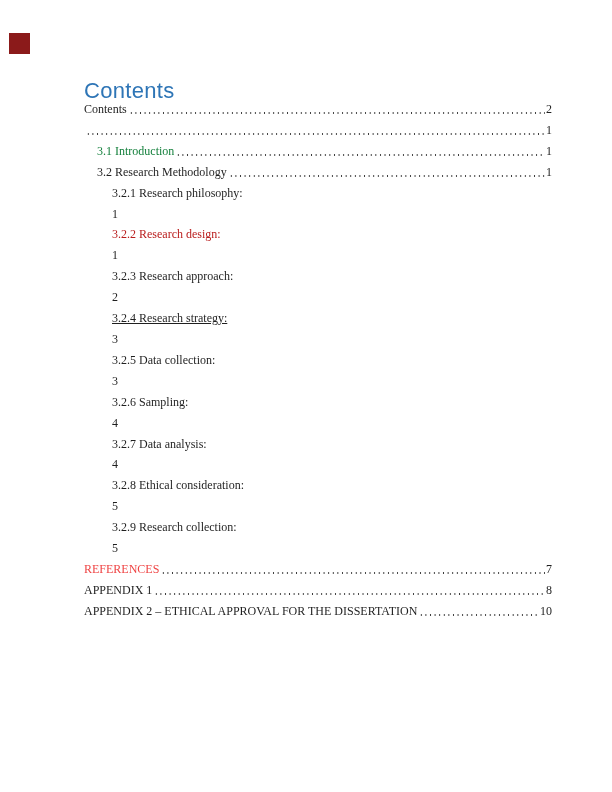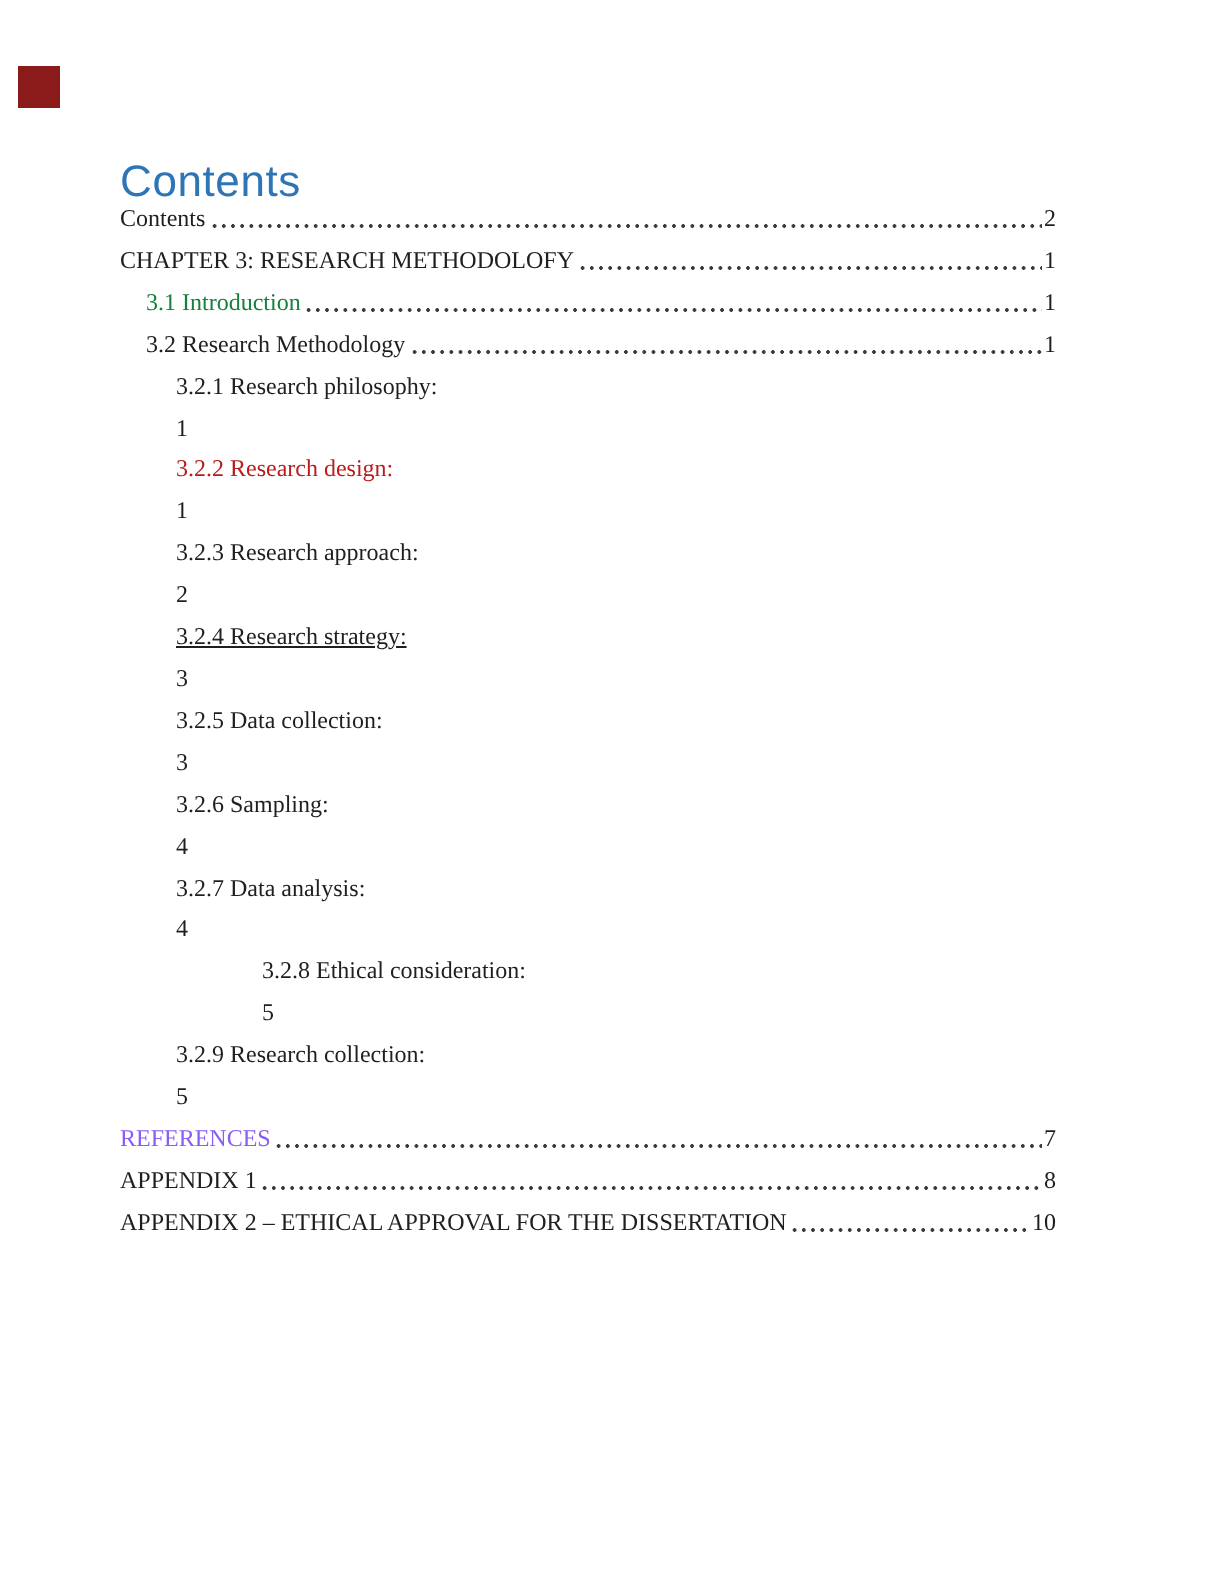--- a/index.html
+++ b/index.html
@@ -11,21 +11,21 @@
     font-family: "Liberation Serif", serif;
   }
   .page-marker {
     position: absolute;
     left: 9px; top: 33px;
     width: 21px; height: 21px;
     background: #8B1A1A;
   }
   .content {
     position: absolute;
-    left: 60px; top: 80px;
+    left: 84px; top: 80px;
     width: 468px;
   }
   .toc-heading {
     margin: 0 0 0 0;
     font-family: "Liberation Sans", sans-serif;
     font-weight: 400;
     font-size: 22px;
     line-height: 22px;
     letter-spacing: 0.3px;
     color: #2E75B6;
@@ -62,21 +62,20 @@
 
 <div class="content">
   <h1 class="toc-heading" style="color: rgb(46, 117, 182);">Contents</h1>
   <div class="toc-list">
       <div class="toc-row lvl0">
         <span class="label" style="color: rgb(31, 31, 31);">Contents</span>
         <span class="dots"></span>
         <span class="pg" style="color: rgb(31, 31, 31);">2</span>
       </div>
       <div class="toc-row lvl0">
-        <span class="label" style="color: rgb(31, 31, 31);">CHAPTER 3: RESEARCH METHODOLOFY</span>
         <span class="dots"></span>
         <span class="pg" style="color: rgb(31, 31, 31);">1</span>
       </div>
       <div class="toc-row lvl1">
         <span class="label" style="color: #15803d;">3.1 Introduction</span>
         <span class="dots"></span>
         <span class="pg" style="color: rgb(31, 31, 31);">1</span>
       </div>
       <div class="toc-row lvl1">
         <span class="label" style="color: rgb(31, 31, 31);">3.2 Research Methodology</span>
@@ -112,31 +111,31 @@
         <span class="label" style="color: rgb(31, 31, 31);">3.2.6 Sampling:</span>
         <span class="dots"></span>
         <span class="pg" style="color: rgb(31, 31, 31);">4</span>
       </div>
       <div class="toc-row lvl2">
         <span class="label" style="color: rgb(31, 31, 31);">3.2.7 Data analysis:</span>
         <span class="dots"></span>
         <span class="pg" style="color: rgb(31, 31, 31);">4</span>
       </div>
       <div class="toc-row lvl2">
-        <span class="label" style="color: rgb(31, 31, 31); margin-left: 43px;">3.2.8 Ethical consideration:</span>
+        <span class="label" style="color: rgb(31, 31, 31);">3.2.8 Ethical consideration:</span>
         <span class="dots"></span>
         <span class="pg" style="color: rgb(31, 31, 31);">5</span>
       </div>
       <div class="toc-row lvl2">
         <span class="label" style="color: rgb(31, 31, 31);">3.2.9 Research collection:</span>
         <span class="dots"></span>
         <span class="pg" style="color: rgb(31, 31, 31);">5</span>
       </div>
       <div class="toc-row lvl0">
-        <span class="label" style="color: #8b5cf6;">REFERENCES</span>
+        <span class="label" style="color: #ef4444;">REFERENCES</span>
         <span class="dots"></span>
         <span class="pg" style="color: rgb(31, 31, 31);">7</span>
       </div>
       <div class="toc-row lvl0">
         <span class="label" style="color: rgb(31, 31, 31);">APPENDIX 1</span>
         <span class="dots"></span>
         <span class="pg" style="color: rgb(31, 31, 31);">8</span>
       </div>
       <div class="toc-row lvl0">
         <span class="label" style="color: rgb(31, 31, 31);">APPENDIX 2 – ETHICAL APPROVAL FOR THE DISSERTATION</span>

